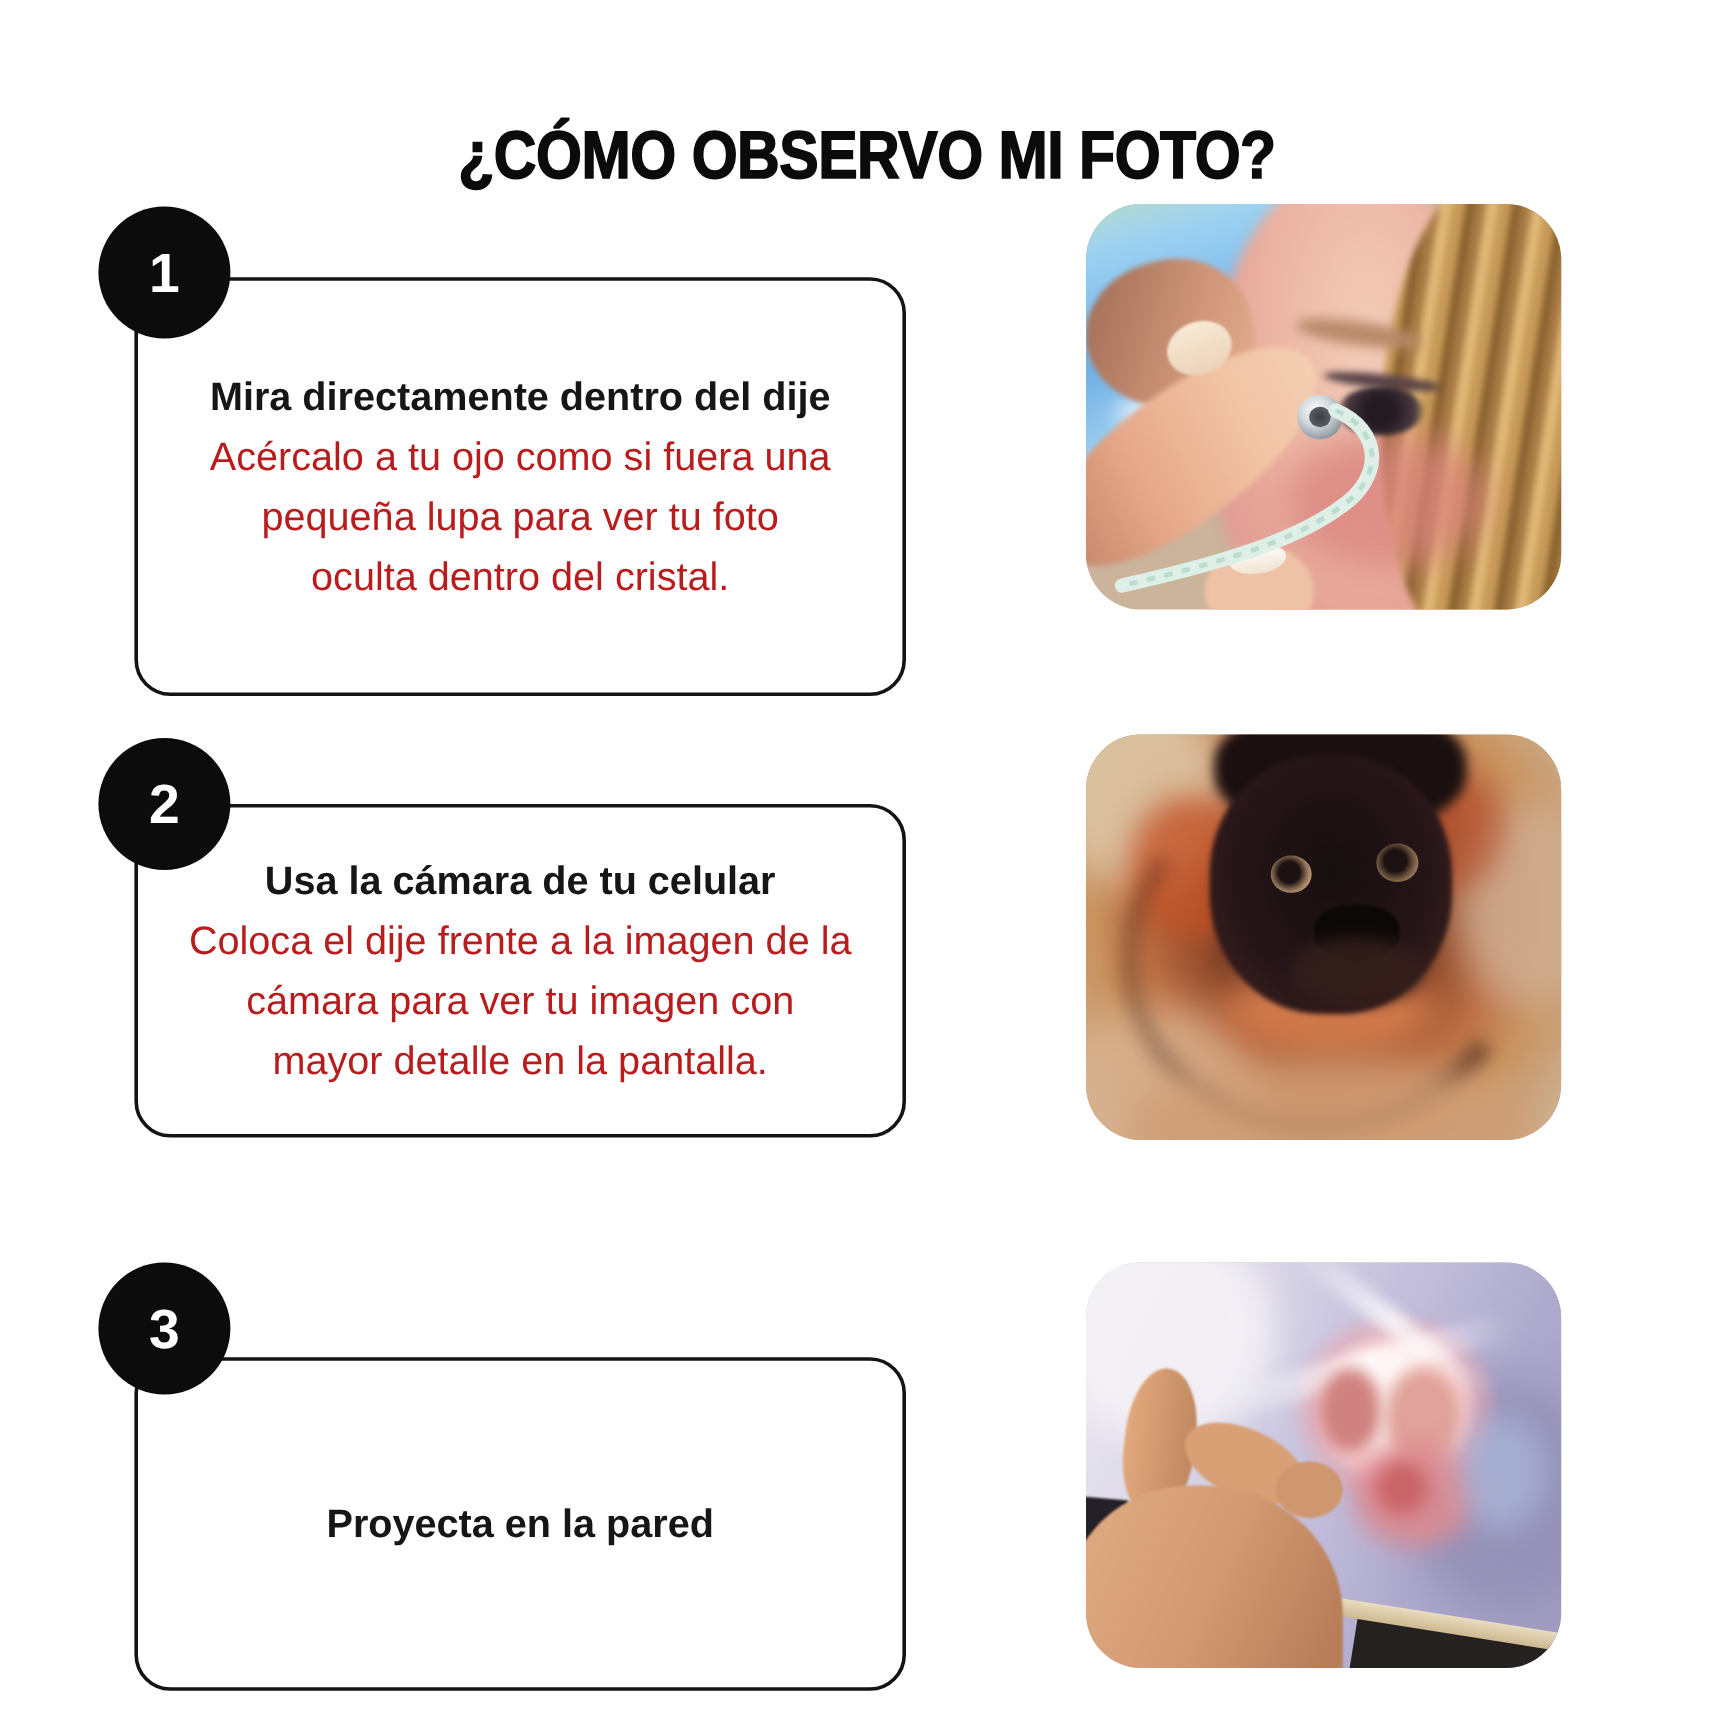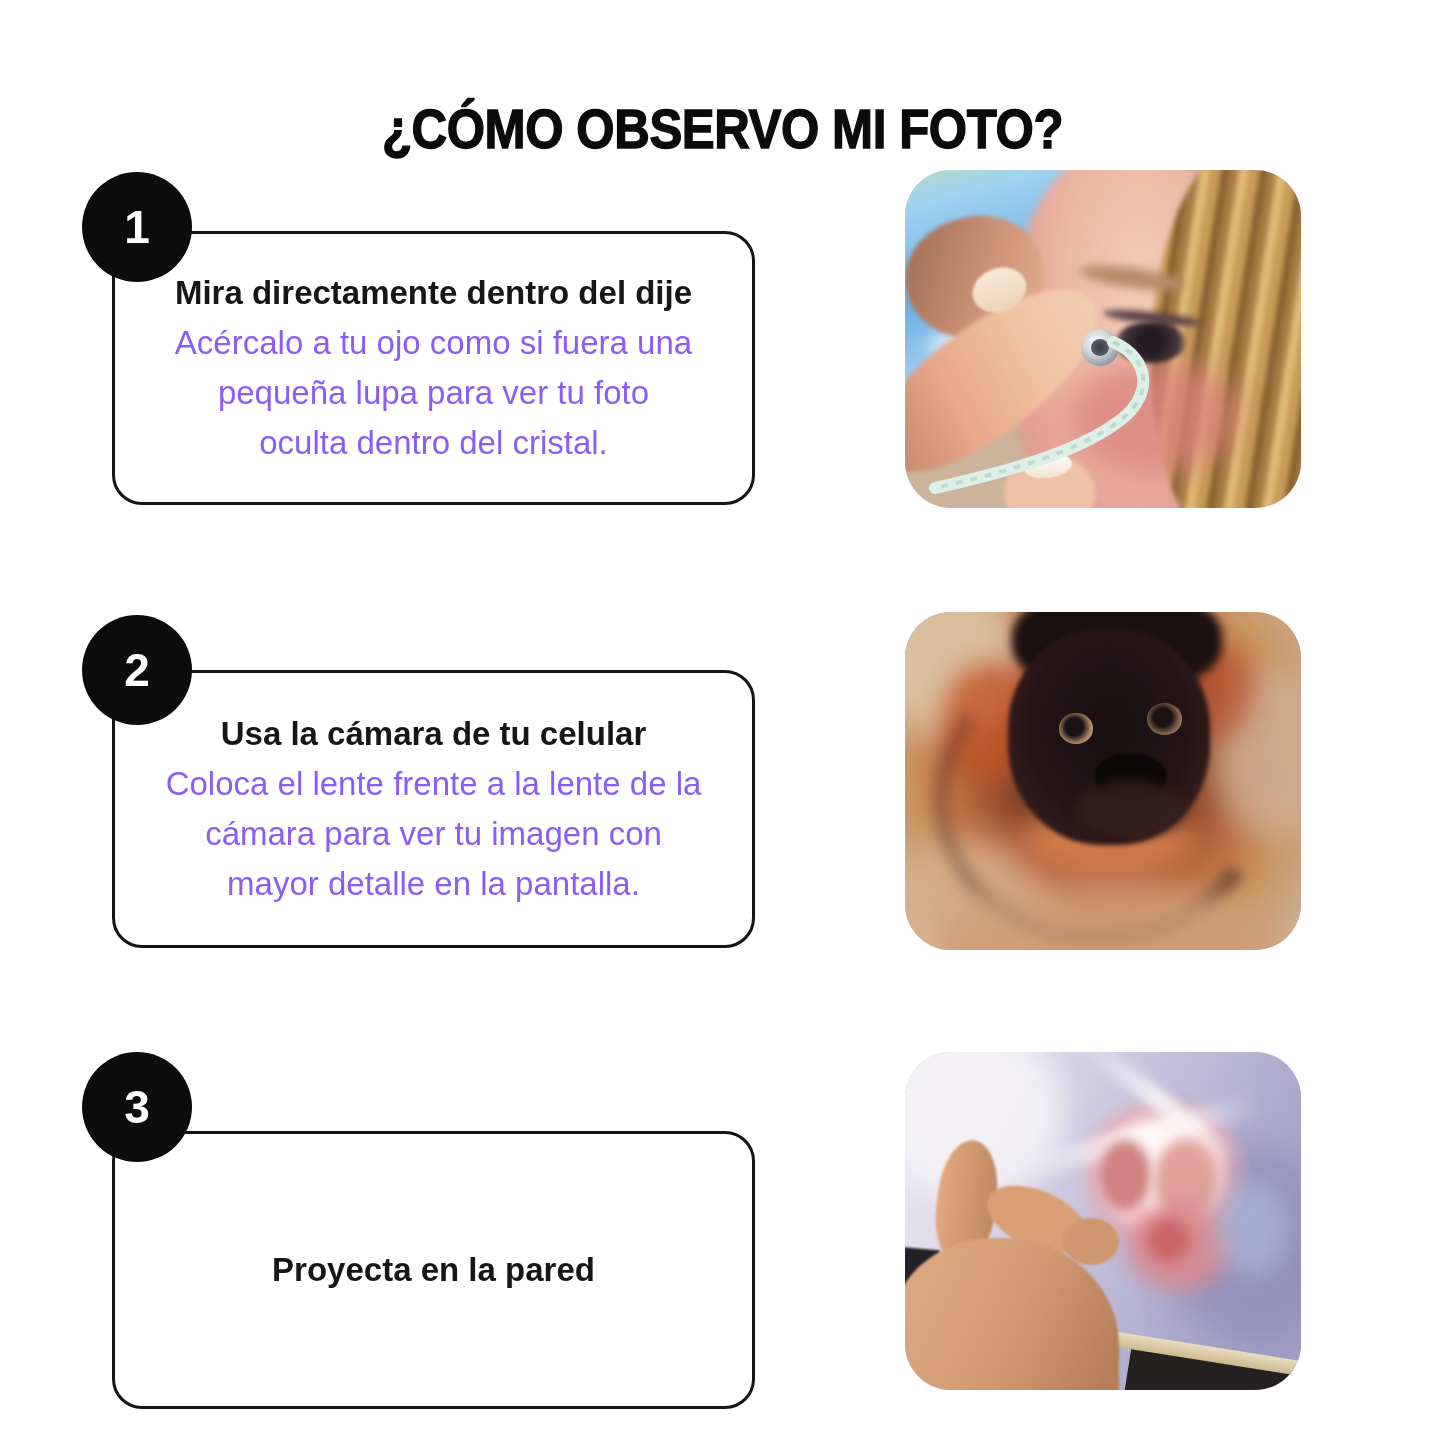--- a/index.html
+++ b/index.html
@@ -22,25 +22,25 @@
   }
   .badge.r1{top:172px}.badge.r2{top:615px}.badge.r3{top:1052px}
 
   
   .card{
     position:absolute;left:112px;width:643px;background:#fff;
     border:3px solid #141414;border-radius:30px;box-sizing:border-box;
     display:flex;flex-direction:column;justify-content:center;align-items:center;
     text-align:center;padding:14px 10px;z-index:4;
   }
-  .card.r1{top:231px;height:274px}
+  .card.r1{top:231px;height:349px}
   .card.r2{top:670px;height:278px}
   .card.r3{top:1131px;height:278px}
   .card-title{font-size:33px;font-weight:700;line-height:50px;color:#161616;}
-  .card-desc{font-size:33px;font-weight:400;line-height:50px;color:#8b5cf6;white-space:pre-line;}
+  .card-desc{font-size:33px;font-weight:400;line-height:50px;color:#b91c1c;white-space:pre-line;}
 
   
   .photo{
     position:absolute;left:905px;width:396px;height:338px;border-radius:46px;
     overflow:hidden;background:#cbb39c;z-index:2;
   }
   .photo.r1{top:170px}.photo.r2{top:612px}.photo.r3{top:1052px}
   .ly{position:absolute;}
 
   
@@ -171,21 +171,21 @@
     </svg>
   </div>
 </section>
 
 <section>
   <div class="badge r2">
     <span>2</span>
   </div>
   <div class="card r2">
     <div class="card-title">Usa la cámara de tu celular</div>
-    <div class="card-desc">Coloca el lente frente a la lente de la
+    <div class="card-desc">Coloca el dije frente a la imagen de la
 cámara para ver tu imagen con
 mayor detalle en la pantalla.</div>
   </div>
   <div class="photo r2" role="img" aria-label="Foto de un perro vista a través del dije con la cámara">
     <div class="ly p2-base"></div>
     <div class="ly p2-lt"></div>
     <div class="ly p2-rt"></div>
     <div class="ly p2-lb"></div>
     <div class="ly p2-orange1"></div>
     <div class="ly p2-orange2"></div>

